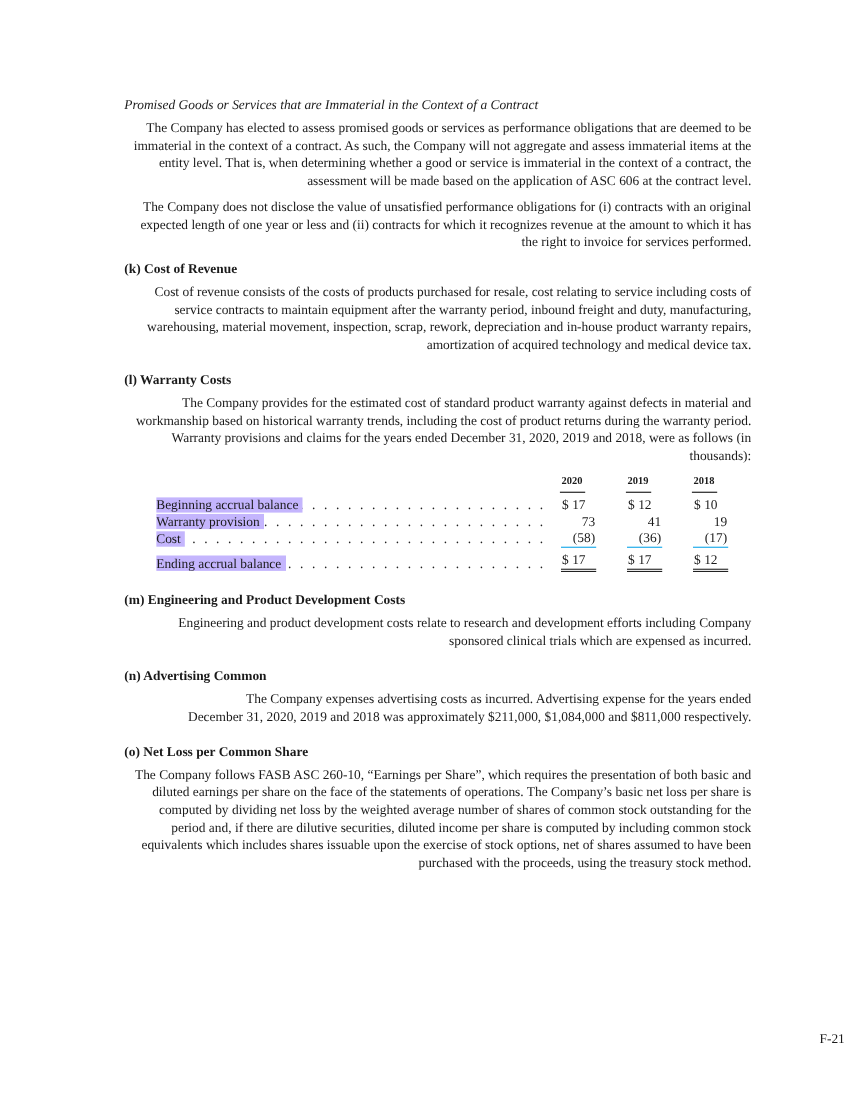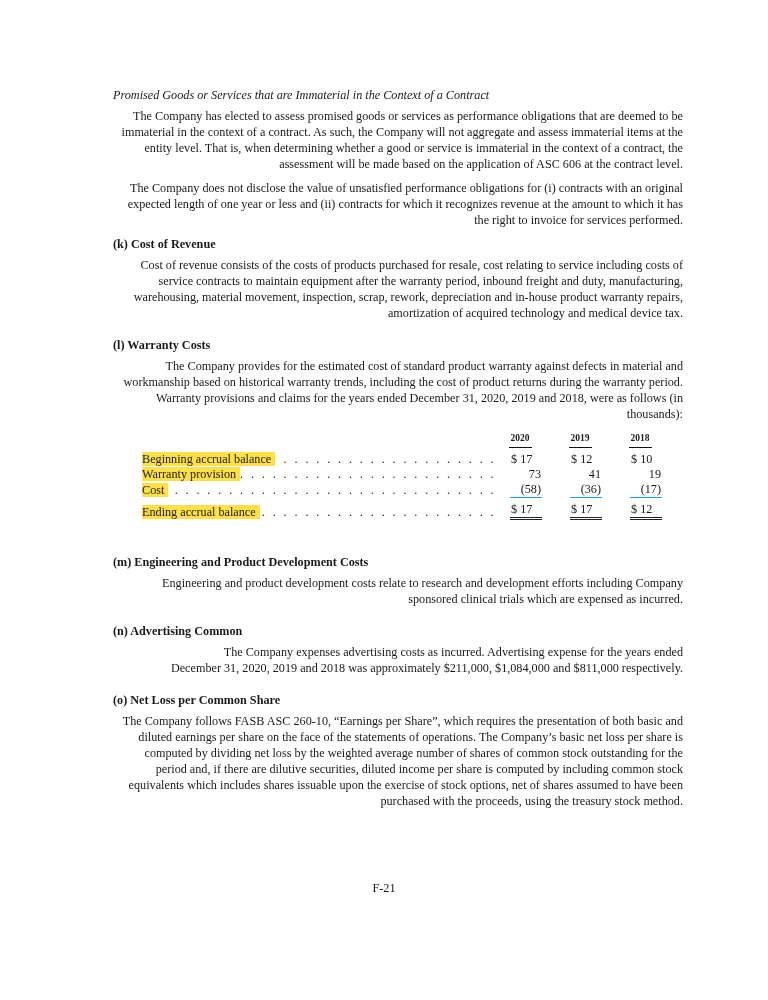--- a/index.html
+++ b/index.html
@@ -14,37 +14,37 @@
     .para { margin-bottom: 8px; text-align: right; }
     .section-heading { font-weight: bold; margin-top: 16px; margin-bottom: 5px; }
     .sec-k { margin-top: 5px; }
 
     table.warranty {
       margin-left: 29px; margin-top: 9px; border-collapse: collapse;
       font-size: 12.2px; line-height: 15px;
     }
     table.warranty td { padding: 0; white-space: nowrap; vertical-align: bottom; }
     .label-cell { width: 356px; overflow: hidden; position: relative; }
-    .label-cell .lbl { background: #fde047; padding-right: 4px; position: relative; z-index: 1; }
+    .label-cell .lbl { background: #c4b5fd; padding-right: 4px; position: relative; z-index: 1; }
     .label-cell .dots {
       position: absolute; left: 0; right: 0; bottom: 0;
       overflow: hidden; white-space: nowrap; letter-spacing: 2.4px; color: #222;
     }
     .num-cell { width: 44px; text-align: right; padding-right: 0; font-family: Liberation Serif, serif; }
     .gap-cell { width: 16px; }
     .hdr { font-weight: bold; font-size: 9.5px; text-align: center; }
     .hdr span { display: inline-block; border-bottom: 1.4px solid #111; padding: 0 2px 1px 2px; }
     .num-inner { display: inline-block; min-width: 30px; text-align: right; padding: 0 1px; }
     .num-inner.dollar { text-align: left; }
     .ul-single { border-bottom: 1px solid #0ea5e9; }
     .ul-double { border-bottom: 3px double #222; }
     .row-gap td { height: 4px; }
 
     .footer {
-      position: absolute; top: 880px; left: 0; width: 768px; text-align: center;
+      position: absolute; top: 936px; left: 0; width: 768px; text-align: right;
       font-size: 12.2px;
     }
   </style>
 </head>
 <body>
 
 <div class="page">
 
   <p class="italic-heading">Promised Goods or Services that are Immaterial in the Context of a Contract</p>
   <p class="para">The Company has elected to assess promised goods or services as performance obligations that are deemed to be immaterial in the context of a contract. As such, the Company will not aggregate and assess immaterial items at the entity level. That is, when determining whether a good or service is immaterial in the context of a contract, the assessment will be made based on the application of ASC 606 at the contract level.</p>
@@ -112,21 +112,21 @@
       </td>
       <td class="num-cell"><span class="num-inner dollar ul-double">$ 17</span></td>
       <td class="gap-cell"></td>
       <td class="num-cell"><span class="num-inner dollar ul-double">$ 17</span></td>
       <td class="gap-cell"></td>
       <td class="num-cell"><span class="num-inner dollar ul-double">$ 12</span></td>
     </tr>
   </tbody>
     </table>
 
-  <p class="section-heading" style="margin-top:34px">(m) Engineering and Product Development Costs</p>
+  <p class="section-heading" style="margin-top:17px">(m) Engineering and Product Development Costs</p>
   <p class="para">Engineering and product development costs relate to research and development efforts including Company sponsored clinical trials which are expensed as incurred.</p>
 
   <p class="section-heading">(n) Advertising Common</p>
   <p class="para">
     <span>The Company expenses advertising costs as incurred. Advertising expense for the years ended</span><br>
     <span>December 31, 2020, 2019 and 2018 was approximately $211,000, $1,084,000 and $811,000 respectively.</span>
   </p>
 
   <p class="section-heading">(o) Net Loss per Common Share</p>
   <p class="para">The Company follows FASB ASC 260-10, “Earnings per Share”, which requires the presentation of both basic and diluted earnings per share on the face of the statements of operations. The Company’s basic net loss per share is computed by dividing net loss by the weighted average number of shares of common stock outstanding for the period and, if there are dilutive securities, diluted income per share is computed by including common stock equivalents which includes shares issuable upon the exercise of stock options, net of shares assumed to have been purchased with the proceeds, using the treasury stock method.</p>

